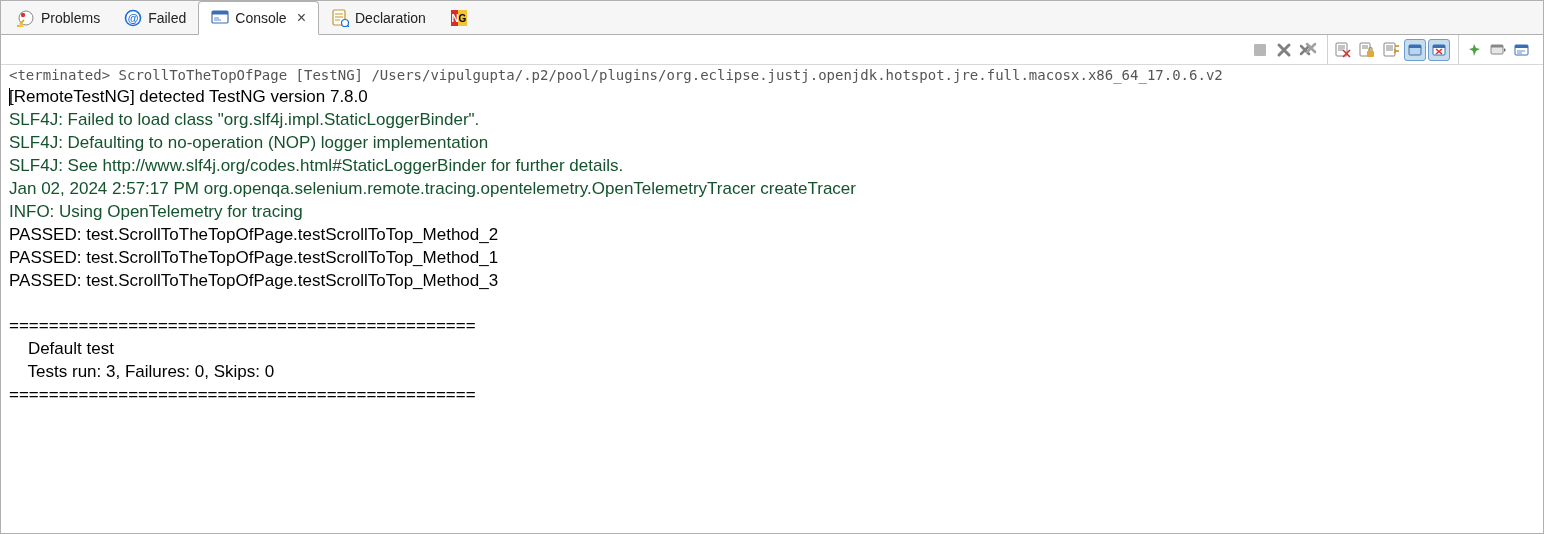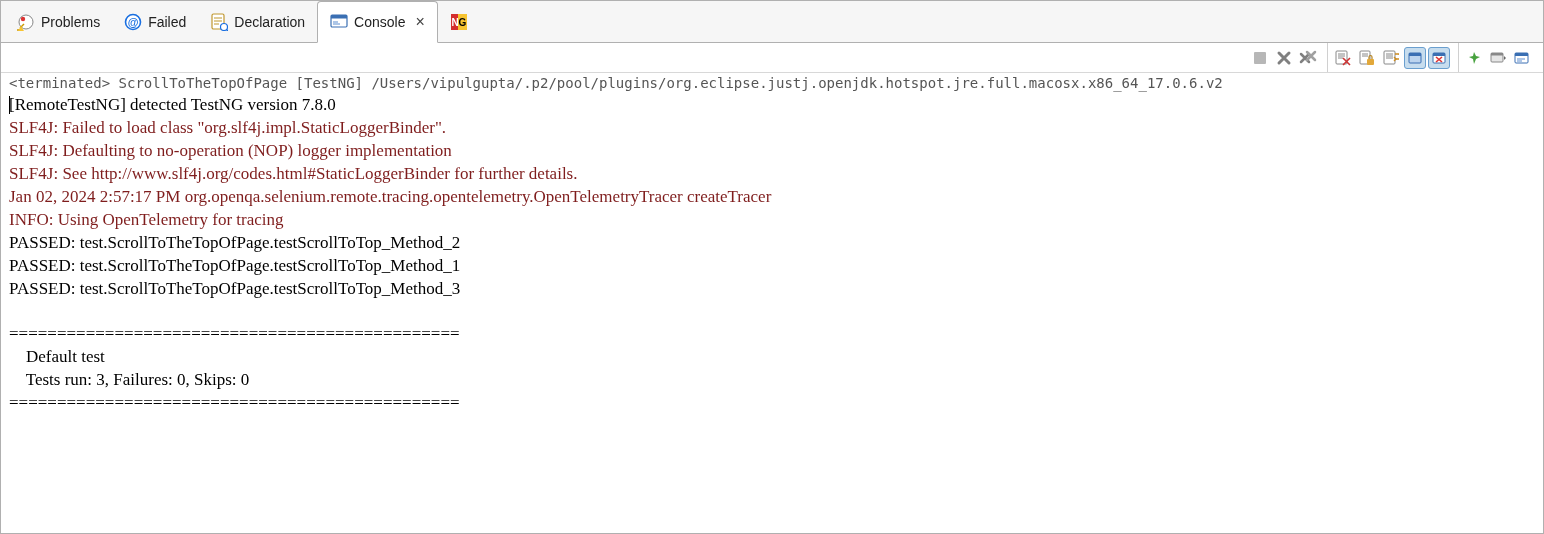--- a/index.html
+++ b/index.html
@@ -10,21 +10,21 @@
     font-size: 13px;
     background: #ffffff;
     overflow: hidden;
     width: 1544px;
     height: 534px;
     border: 1px solid #b0b0b0;
   }
   .tabs {
     display: flex;
     align-items: stretch;
-    height: 42px;
+    height: 34px;
     background: #f6f6f6;
     border-bottom: 1px solid #b0b0b0;
     padding-left: 4px;
   }
   .tab {
     display: flex;
     align-items: center;
     padding: 0 12px;
     gap: 6px;
     color: #222;
@@ -79,28 +79,28 @@
   .status-line {
     padding: 2px 4px 1px 8px;
     color: #555;
     font-size: 14px;
     white-space: nowrap;
     overflow: hidden;
     font-family: Menlo, Consolas, monospace;
   }
   .console {
     padding: 2px 8px 8px 8px;
-    font-family: Liberation Serif, serif;
+    font-family: Liberation Sans, sans-serif;
     font-size: 17px;
     line-height: 1.35;
     white-space: pre;
     color: #000;
   }
   .line { min-height: 1.35em; }
-  .red { color: #7f1d1d; }
+  .red { color: #14532d; }
   .black { color: #000; }
   .cursor {
     display: inline-block;
     width: 1px;
     height: 18px;
     background: #000;
     vertical-align: text-bottom;
     margin-right: -1px;
   }
 </style>
@@ -122,41 +122,41 @@
   </div>
   <div class="tab">
     <span class="tab-icon">
       <svg viewBox="0 0 18 18">
           <circle cx="9" cy="9" r="7.5" fill="#fff" stroke="#1a6fe0" stroke-width="1.6"></circle>
           <text x="9" y="13" font-size="11" font-weight="bold" text-anchor="middle" fill="#1a6fe0">@</text>
         </svg>
     </span>
     <span>Failed</span>
   </div>
+  <div class="tab active">
+    <span class="tab-icon">
+      <svg viewBox="0 0 18 18">
+          <rect x="1" y="2" width="16" height="12" rx="1.2" fill="#fff" stroke="#3a6fb3" stroke-width="1.2"></rect>
+          <rect x="1" y="2" width="16" height="3.5" fill="#3a6fb3"></rect>
+          <path d="M3 9 h5 M3 11 h7" stroke="#5d8dcf" stroke-width="1.2"></path>
+        </svg>
+    </span>
+    <span>Console</span>
+    <span class="close-x">×</span>
+  </div>
   <div class="tab">
     <span class="tab-icon">
       <svg viewBox="0 0 18 18">
           <rect x="2" y="1" width="12" height="15" rx="1.5" fill="#fff" stroke="#c0972f" stroke-width="1.2"></rect>
           <path d="M4 5 h8 M4 8 h8 M4 11 h5" stroke="#c0972f" stroke-width="1.2"></path>
           <circle cx="14" cy="14" r="3.5" fill="#fff" stroke="#1a6fe0" stroke-width="1.2"></circle>
           <path d="M16.5 16.5 l2 2" stroke="#1a6fe0" stroke-width="1.3"></path>
         </svg>
     </span>
     <span>Declaration</span>
-  </div>
-  <div class="tab active">
-    <span class="tab-icon">
-      <svg viewBox="0 0 18 18">
-          <rect x="1" y="2" width="16" height="12" rx="1.2" fill="#fff" stroke="#3a6fb3" stroke-width="1.2"></rect>
-          <rect x="1" y="2" width="16" height="3.5" fill="#3a6fb3"></rect>
-          <path d="M3 9 h5 M3 11 h7" stroke="#5d8dcf" stroke-width="1.2"></path>
-        </svg>
-    </span>
-    <span>Console</span>
-    <span class="close-x">×</span>
   </div>
   <div class="tab">
     <span class="tab-icon">
       <svg viewBox="0 0 18 18">
           <rect x="1" y="1" width="7" height="16" fill="#d42e2e"></rect>
           <rect x="8" y="1" width="9" height="16" fill="#f7c431"></rect>
           <text x="5" y="13" font-size="10" font-weight="bold" text-anchor="middle" fill="#fff">N</text>
           <text x="12.5" y="13" font-size="10" font-weight="bold" text-anchor="middle" fill="#000">G</text>
         </svg>
     </span>

